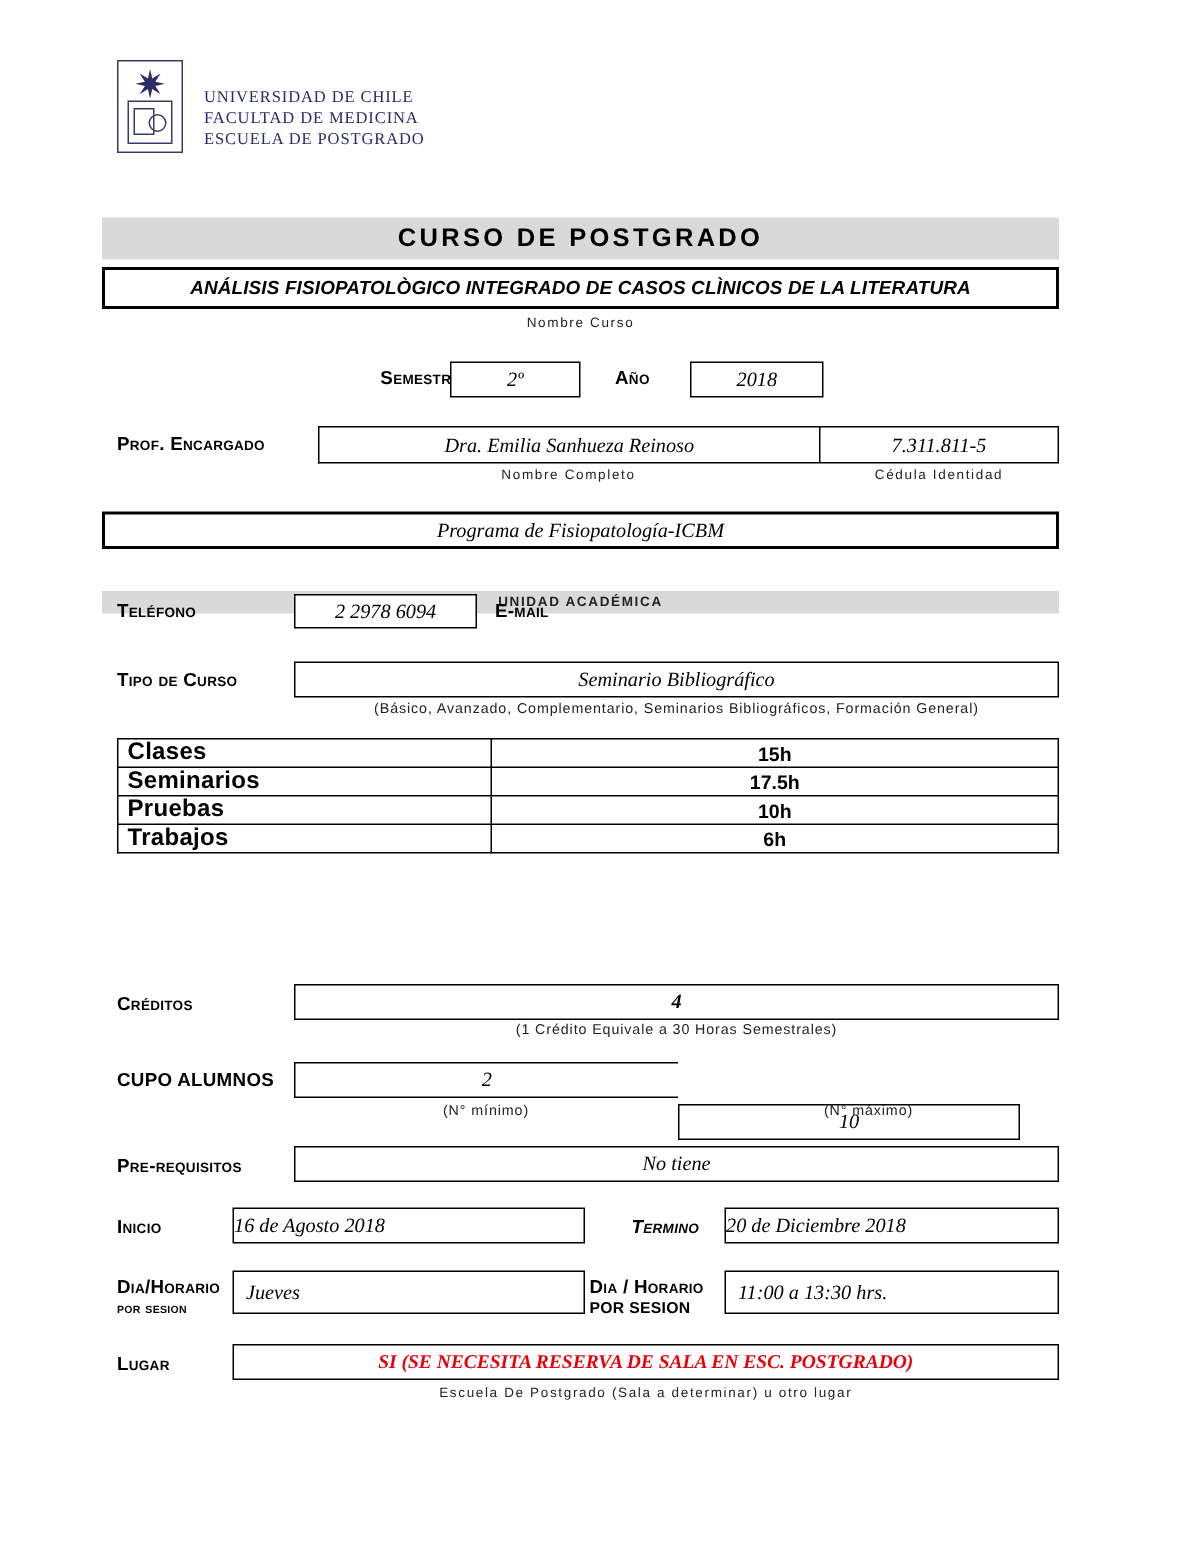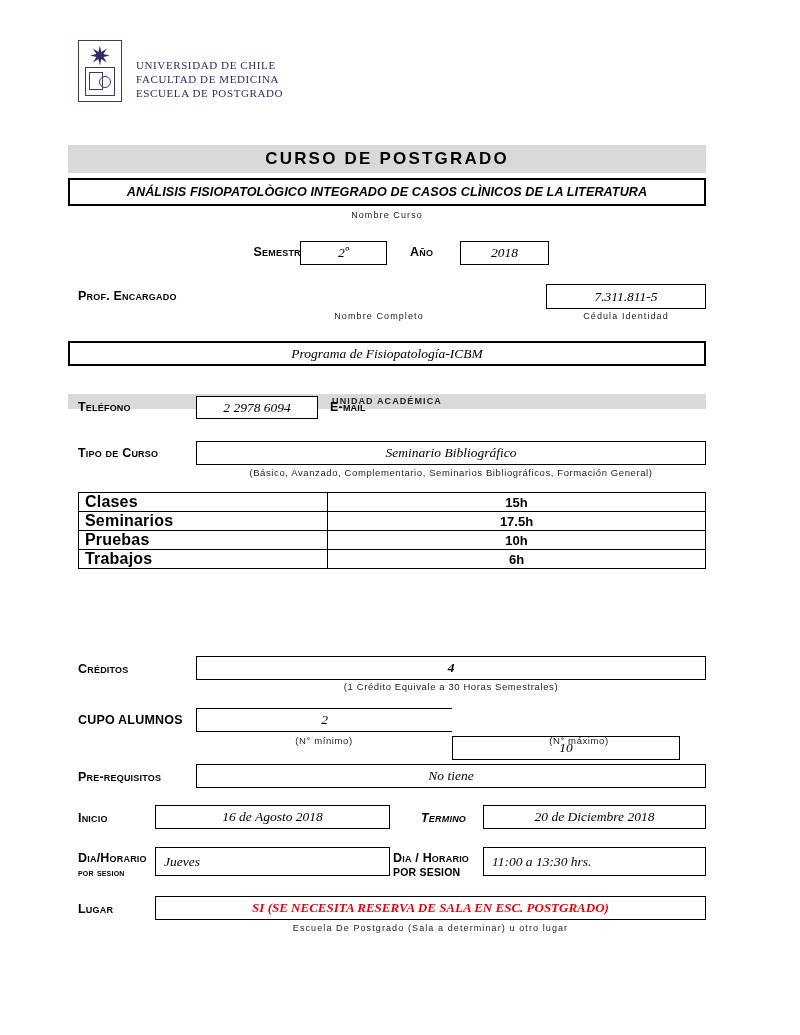--- a/index.html
+++ b/index.html
@@ -218,21 +218,21 @@
   #lugar-label { left: 78px; top: 902px; width: 90px; }
   #lugar-box { left: 155px; top: 896px; width: 551px; height: 24px; }
   #lugar-box span { color: #e8000d; font-weight: bold; font-size: 13px; font-style: italic; font-family: "Liberation Serif", serif;}
   #lugar-cap { left: 155px; top: 923px; width: 551px; text-align: center; }
 
   .val-italic {
     font-family: "Liberation Serif", serif;
     font-style: italic;
     font-size: 13.5px;
   }
-  .val-left { justify-content: center; }
+  .val-left { justify-content: flex-start; }
 </style>
 </head>
 <body>
 
 <div class="page">
 
   <div class="header">
     <div class="logo-box">
       <div class="logo-star">✷</div>
       <div class="logo-inner"></div>
@@ -256,20 +256,23 @@
   <div class="abs label sc" id="semestre-label">Semestre</div>
   <div class="abs bx" id="semestre-box">
     <span class="val-italic">2º</span>
   </div>
   <div class="abs label sc" id="anio-label">Año</div>
   <div class="abs bx" id="anio-box">
     <span class="val-italic">2018</span>
   </div>
 
   <div class="abs label sc" id="prof-label">Prof. Encargado</div>
+  <div class="abs bx" id="prof-box">
+    <span class="val-italic">Dra. Emilia Sanhueza Reinoso</span>
+  </div>
   <div class="abs bx" id="rut-box">
     <span class="val-italic">7.311.811-5</span>
   </div>
   <div class="abs tiny" id="nombre-completo-cap">Nombre Completo</div>
   <div class="abs tiny" id="cedula-cap">Cédula Identidad</div>
 
   <div class="abs bx bx2" id="programa-box">
     <span class="val-italic">Programa de Fisiopatología-ICBM</span>
   </div>
   <div class="abs gray" id="unidad-bar">

